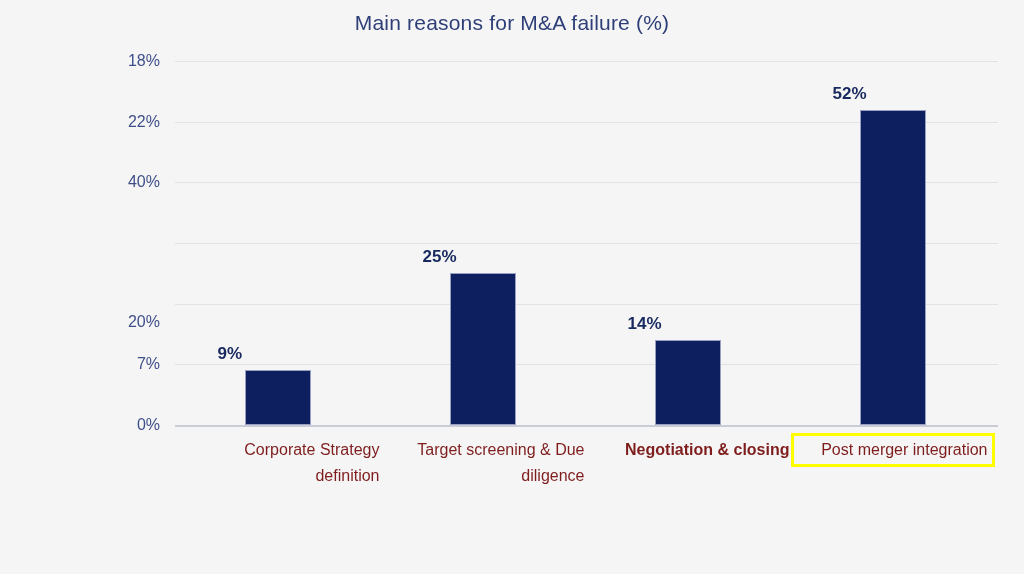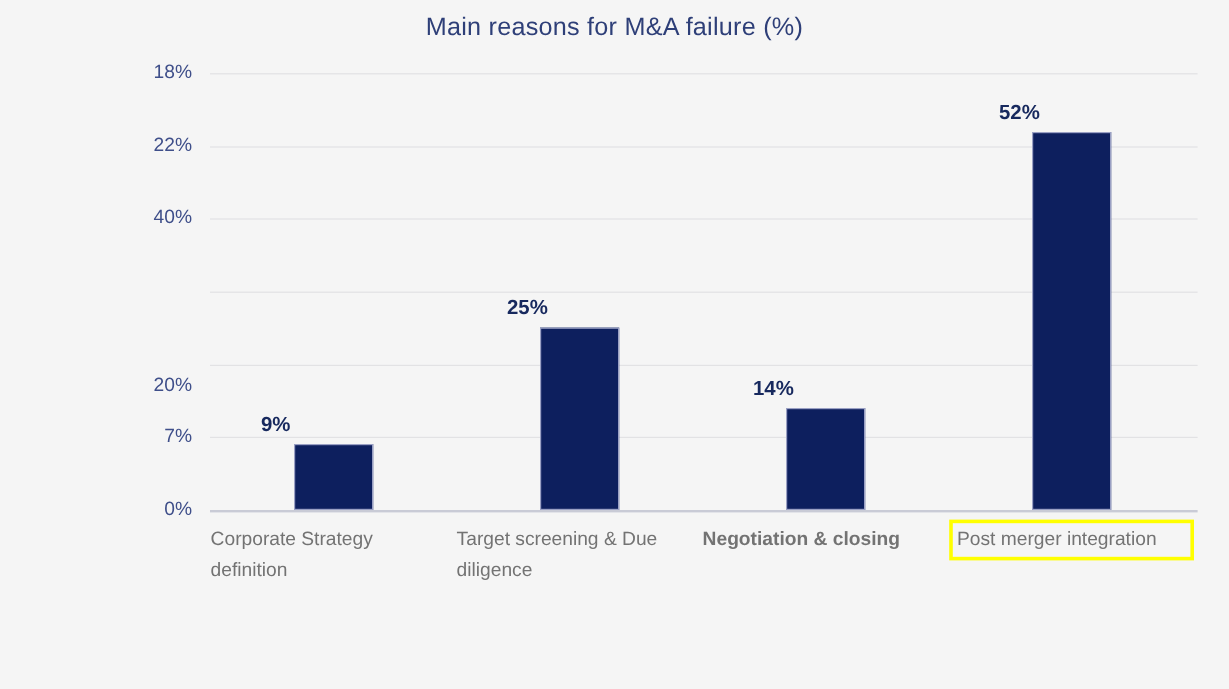--- a/index.html
+++ b/index.html
@@ -91,23 +91,23 @@
     font-weight: bold;
     color: #17295e;
     transform: translateY(-100%);
     white-space: nowrap;
   }
 
   
   .cat-label {
     position: absolute;
     top: 437px;
-    text-align: left;
+    text-align: right;
     font-size: 16px;
-    color: #737373;
+    color: #7f1d1d;
     line-height: 26px;
     white-space: pre-line;
   }
 
   .cat-label.highlighted {
     border: 3px solid #a3a3a3;
     box-sizing: border-box;
     padding: 1px 4px;
     top: 433px;
   }

